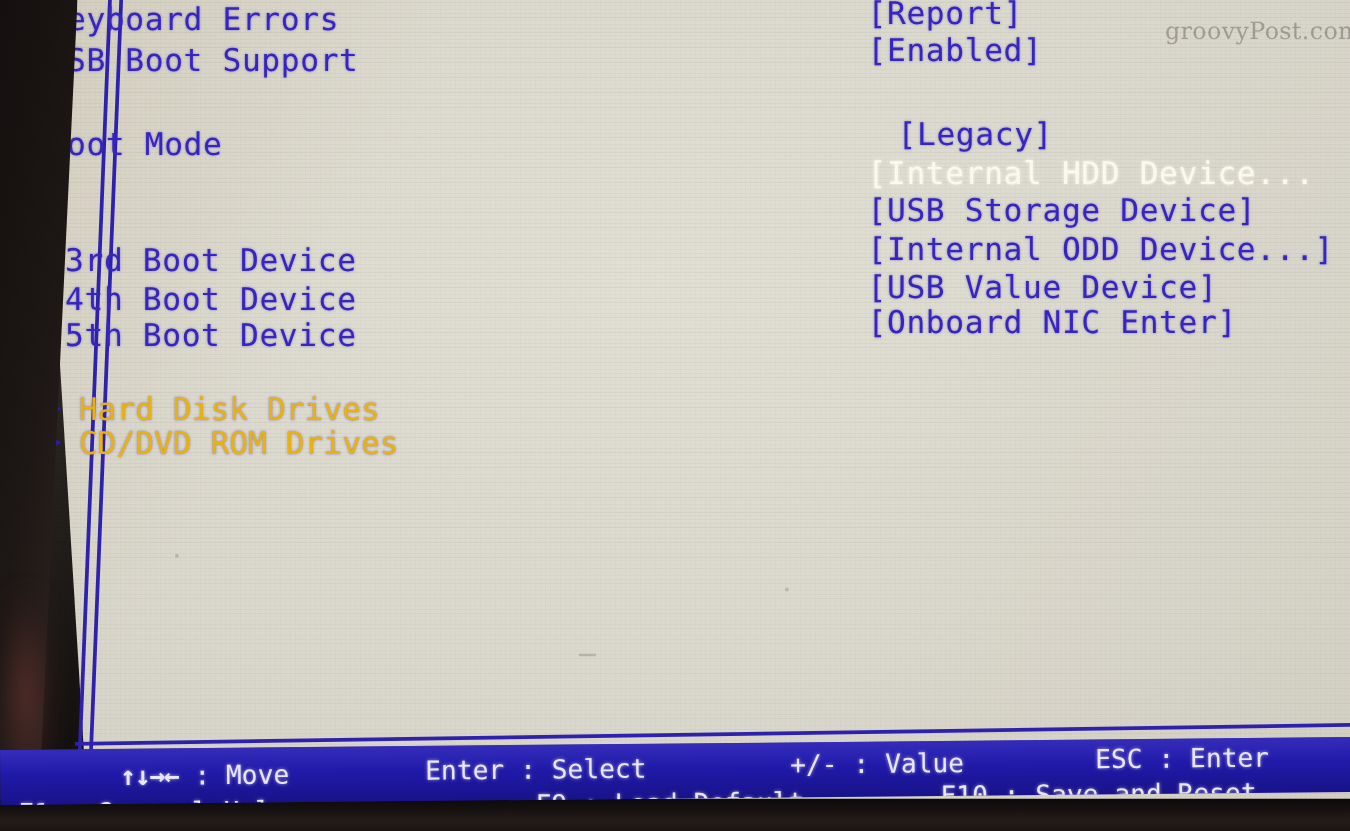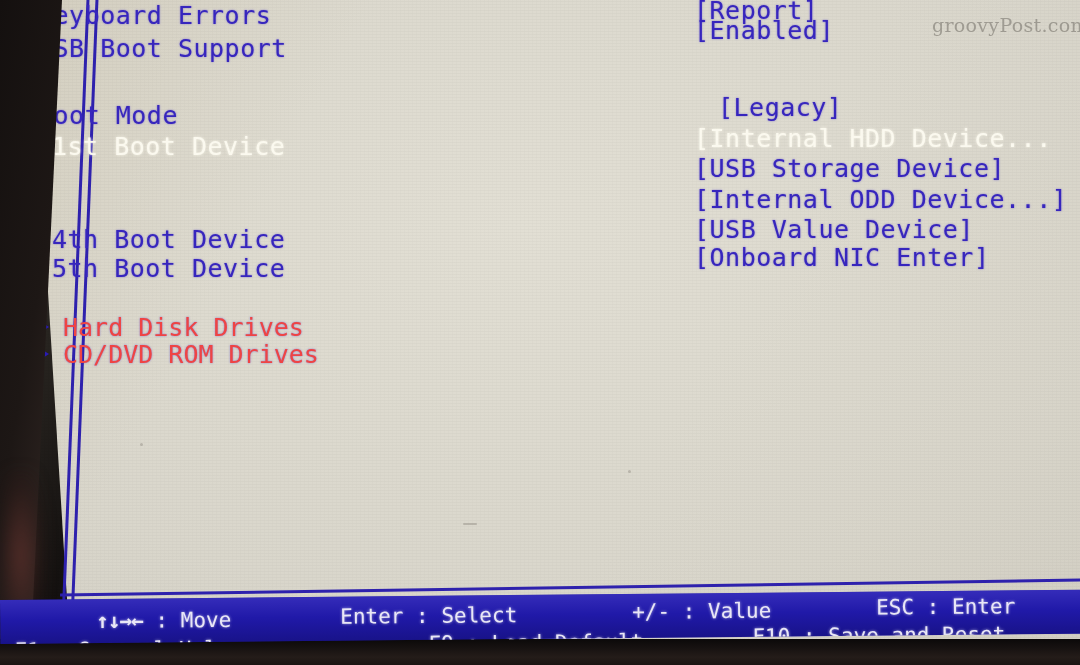--- a/index.html
+++ b/index.html
@@ -113,21 +113,21 @@
   .label-col { left: 38px; }
   .label-col.indent { left: 52px; }
   .value-col { left: 694px; }
 
   .submenu {
     position: absolute;
     left: 38px;
     white-space: nowrap;
     font-size: 25px;
     line-height: 1;
-    color: #ef4444;
+    color: #eab308;
     text-shadow: 0 0 2px rgba(58,40,200,.55);
   }
   .submenu .arrow {
     display: inline-block;
     width: 0; height: 0;
     border-left: 11px solid #2a1cb4;
     border-top: 7px solid transparent;
     border-bottom: 7px solid transparent;
     vertical-align: 2px;
     margin-right: 14px;
@@ -193,26 +193,26 @@
   <div class="speck" style="left:463px; top:523px; width:14px; height:2px; border-radius:1px;"></div>
   <div class="speck" style="left:628px; top:470px; width:3px; height:3px;"></div>
   <div class="speck" style="left:872px; top:232px; width:3px; height:3px;"></div>
   <div class="speck" style="left:140px; top:443px; width:3px; height:3px;"></div>
 
   <div class="menu">
 
     <div class="row label-col blue" style="top:3px;">Keyboard Errors</div>
     <div class="row label-col blue" style="top:36px;">USB Boot Support</div>
     <div class="row label-col blue" style="top:103px;">Boot Mode</div>
-    <div class="row label-col indent white" style="top:134px;">1st Boot Device</div>
+    <div class="row label-col indent blue" style="top:196px;">3rd Boot Device</div>
     <div class="row label-col indent blue" style="top:227px;text-align:right;">4th Boot Device</div>
     <div class="row label-col indent blue" style="top:256px;">5th Boot Device</div>
 
     <div class="row value-col blue" style="top:-2px;">[Report]</div>
-    <div class="row value-col blue" style="top:18px;text-align:center;">[Enabled]</div>
+    <div class="row value-col blue" style="top:28px;text-align:center;">[Enabled]</div>
     <div class="row value-col blue" style="top:95px;margin-left:24px;">[Legacy]</div>
     <div class="row value-col white" style="top:126px;">[Internal HDD Device...</div>
     <div class="row value-col blue" style="top:156px;">[USB Storage Device]</div>
     <div class="row value-col blue" style="top:187px;">[Internal ODD Device...]</div>
     <div class="row value-col blue" style="top:217px;">[USB Value Device]</div>
     <div class="row value-col blue" style="top:245px;">[Onboard NIC Enter]</div>
 
     <div class="submenu" style="top:315px;">
       <span class="arrow"></span><span>Hard Disk Drives</span>
     </div>

